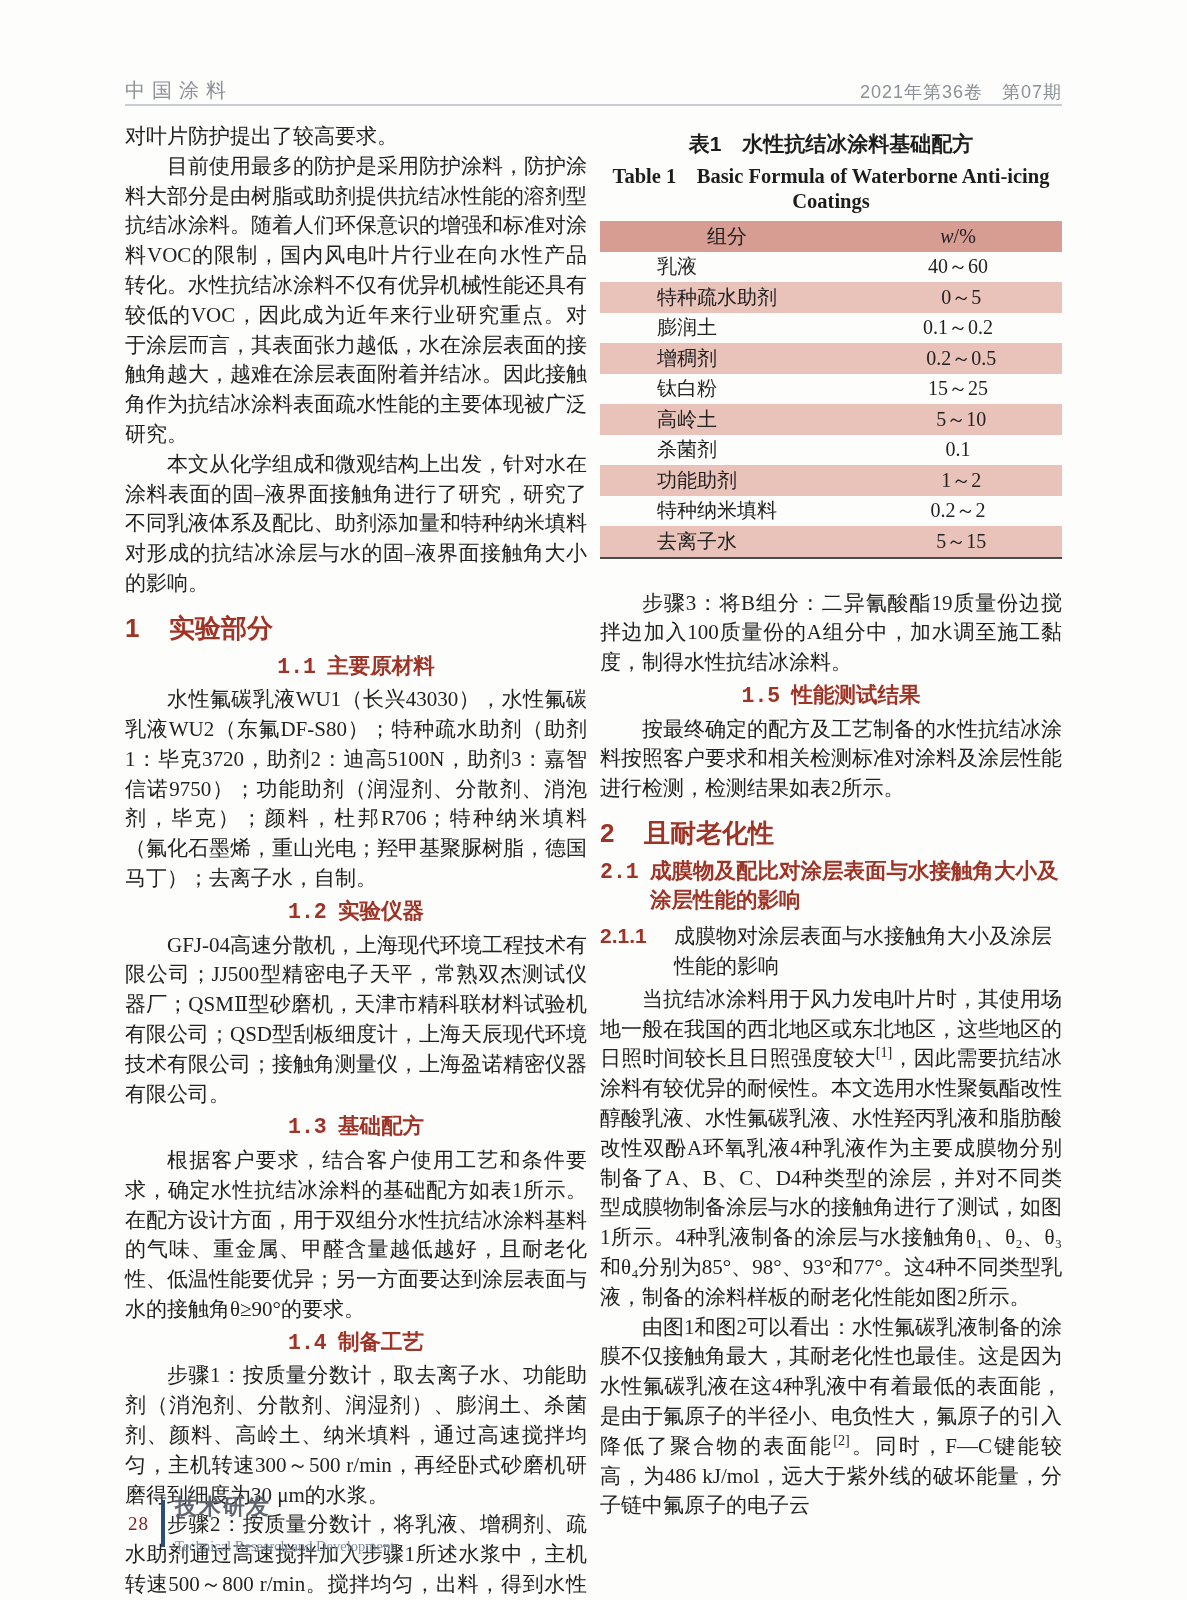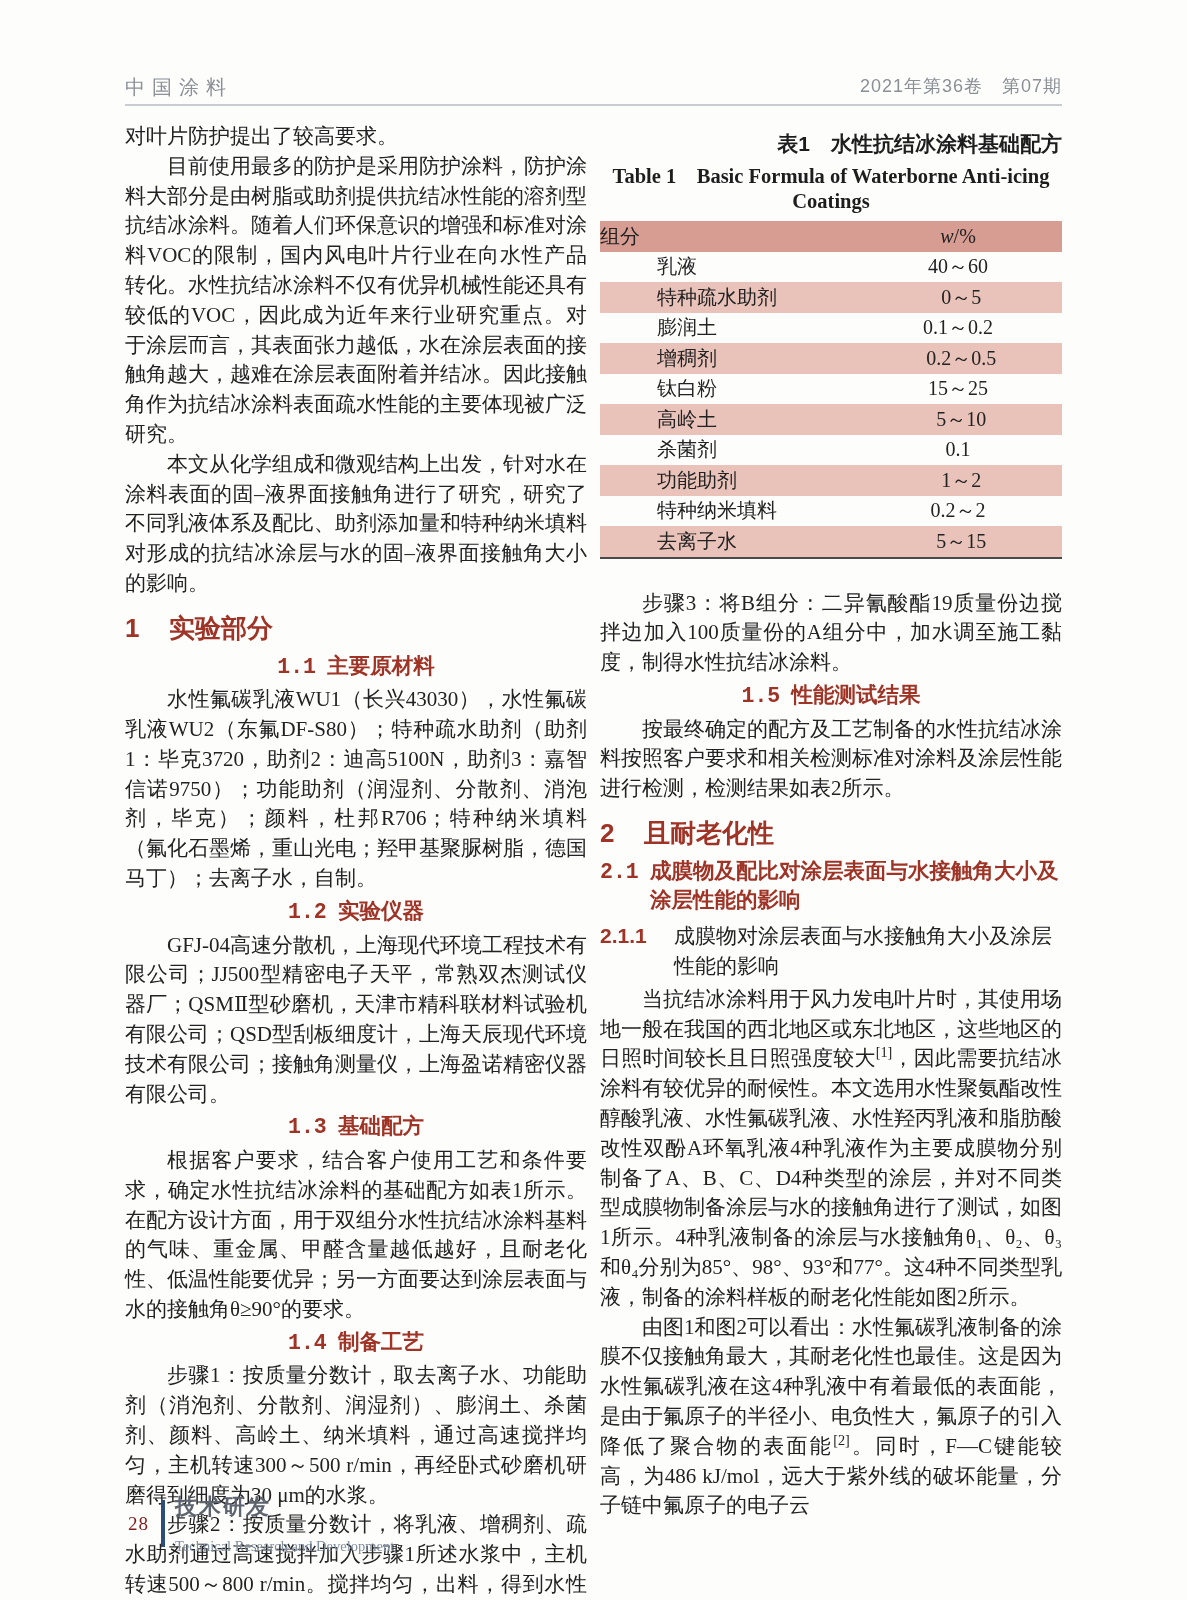--- a/index.html
+++ b/index.html
@@ -8,23 +8,23 @@
     width:1187px;height:1600px;
     margin:0 auto;
     background:#fdfdfc;
     font-family:"Liberation Serif","DejaVu Serif",serif;
     color:#222;
     overflow:hidden;
   }
   
   .page-header{
     position:absolute;left:125px;top:74px;width:937px;height:32px;
-    display:flex;justify-content:space-between;align-items:flex-start;
+    display:flex;justify-content:space-between;align-items:flex-end;
     border-bottom:2px solid #c9cdd1;
-    padding-bottom:5px;box-sizing:border-box;
+    box-sizing:border-box;
   }
   .journal-name{
     font-family:"Liberation Sans","DejaVu Sans",sans-serif;
     font-size:20px;color:#8b9096;letter-spacing:7px;
   }
   .issue-info{
     font-family:"Liberation Sans","DejaVu Sans",sans-serif;
     font-size:18px;color:#8b9096;letter-spacing:1px;margin-left:28px;
   }
   
@@ -62,33 +62,33 @@
     font-size:21px;line-height:1.42;font-weight:normal;color:#222;
   }
   .h3 .hnum{
     width:74px;flex:0 0 74px;
     font-family:"Liberation Sans","DejaVu Sans",sans-serif;
     font-weight:bold;font-size:21px;color:#9e3326;
   }
   
   .tbl-caption-zh{
     font-family:"Liberation Sans","DejaVu Sans",sans-serif;
-    font-weight:bold;font-size:21px;text-align:right;color:#1d1d1d;
+    font-weight:bold;font-size:21px;text-align:center;color:#1d1d1d;
     margin:8px 0 4px 0;
   }
   .tbl-caption-en{
     font-weight:bold;font-size:20.5px;text-align:center;color:#1d1d1d;
     margin:0 0 8px 0;
   }
   .tbl{width:100%;border-bottom:2px solid #4a4a4a;}
   .t-row{display:flex;height:30.5px;align-items:center;font-size:20px;}
   .t-row.head{background:#d79d93;}
   .t-row.alt{background:#e9c3ba;gap:12px;}
   .t-c1{width:55%;box-sizing:border-box;padding-left:57px;}
-  .t-row.head .t-c1{text-align:left;padding-left:0;}
+  .t-row.head .t-c1{text-align:center;padding-left:0;}
   .t-c2{width:45%;text-align:center;}
   .t-c2 .it{font-style:italic;}
   .tbl-wrap{margin-bottom:30px;}
   
   .page-footer{
     position:absolute;left:128px;top:1492px;
     display:flex;align-items:center;
   }
   .page-no{
     font-size:19px;color:#7f1d1d;letter-spacing:1px;

